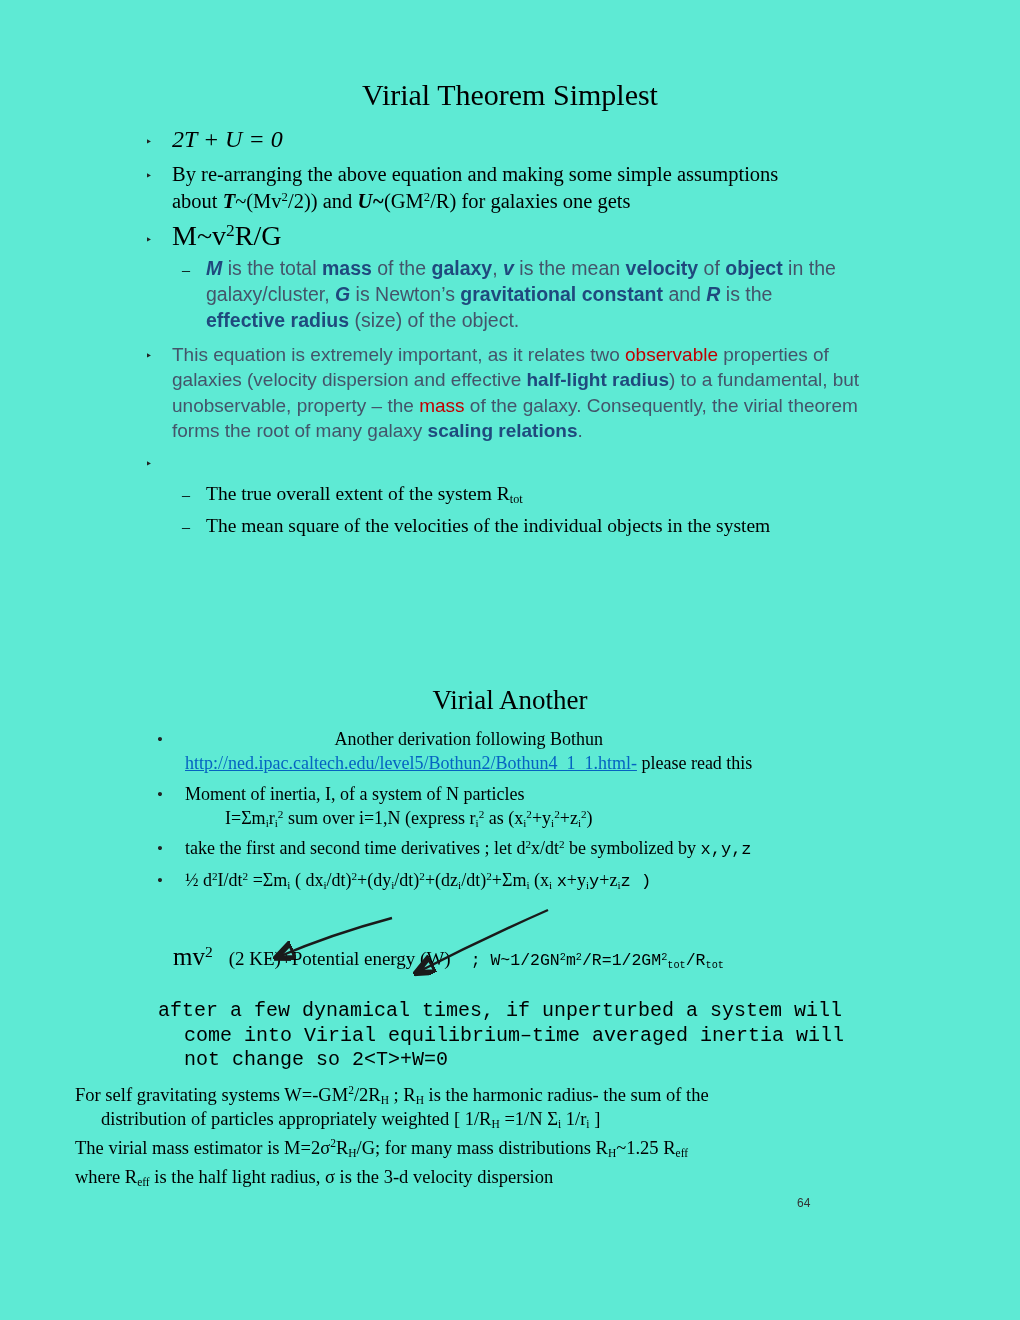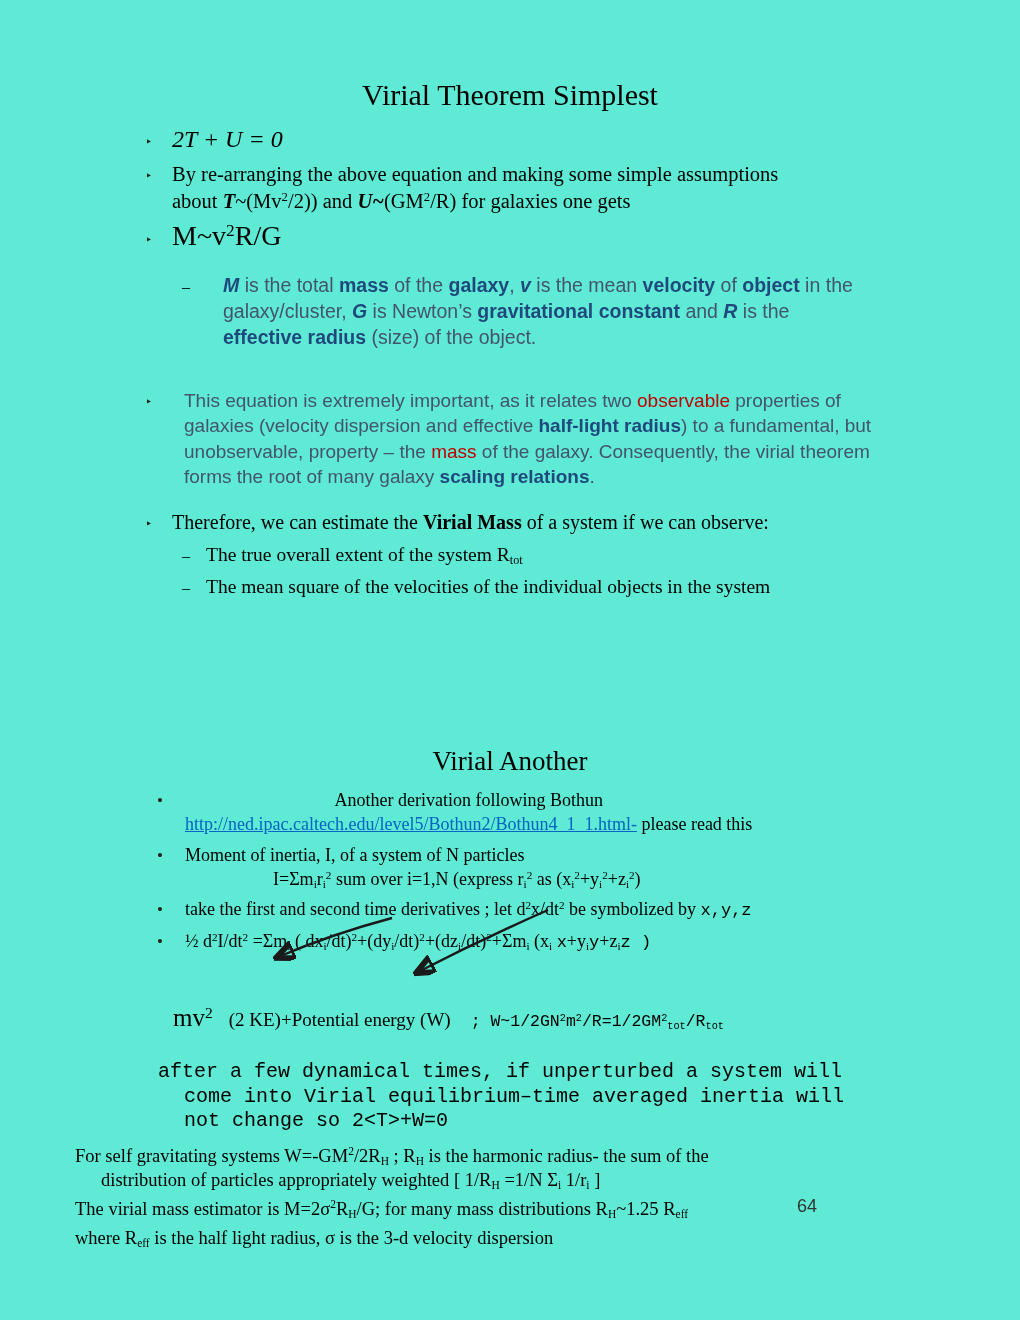--- a/index.html
+++ b/index.html
@@ -15,63 +15,63 @@
 
   .s1-title{font-size:30px;font-weight:400;text-align:center;margin:0;padding-top:78px;}
   .s1-b1{margin-top:14px;}
   .s1-b1 .txt{font-size:24px;font-style:italic;}
   .s1-b2{margin-top:8px;}
   .s1-b2 .txt{font-size:20.5px;line-height:1.3;max-width:645px;margin:0;}
   .s1-b3{margin-top:6px;}
   .s1-b3 .txt{font-size:28px;}
   .s1-b3sub{margin-top:4px;padding-left:182px;}
   .s1-b3sub .txt{font-family:"Liberation Sans",sans-serif;font-size:19.5px;line-height:1.33;
-                 color:#44546a;max-width:648px;margin:17px;}
+                 color:#44546a;max-width:648px;margin:0;}
   .s1-b4{margin-top:8px;}
   .s1-b4 .txt{font-family:"Liberation Sans",sans-serif;font-size:19px;line-height:1.33;
-              color:#44546a;max-width:700px;margin:12px;}
+              color:#44546a;max-width:700px;margin:0;}
   .s1-b5{margin-top:10px;}
   .s1-b5 .txt{font-size:20px;margin:0;}
   .s1-sub{margin-top:10px;padding-left:182px;}
   .s1-sub .txt{font-size:19.5px;}
 
   .seg-b{font-weight:700;}
   .seg-bi{font-weight:700;font-style:italic;}
   .sans-ctx .seg-b,.sans-ctx .seg-bi{color:#1f497d;}
   .red{color:#c00000;}
   .bb{font-weight:700;color:#1f497d;}
   .mono{font-family:"Liberation Mono",monospace;}
   .link{color:#0563c1;text-decoration:underline;cursor:pointer;}
 
   .s2-title{font-size:27px;font-weight:400;text-align:center;margin:148px 0 0 0;}
   .s2 .row{padding-left:157px;}
   .s2 .blt{width:28px;font-size:17px;}
   .s2 .txt{font-size:18px;line-height:1.3;margin:0;max-width:690px;text-align:center;}
   .s2-b1{margin-top:12px;}
   .s2-b2{margin-top:8px;}
-  .s2-b2sub{margin-top:2px;padding-left:225px;font-size:18px;margin-left:48px;}
+  .s2-b2sub{margin-top:2px;padding-left:225px;font-size:18px;}
   .s2-b3{margin-top:8px;}
   .s2-b4{margin-top:8px;}
   .s2-b3 .mono,.s2-b4 .mono{font-size:17px;}
 
   .eq-row{margin-top:50px;padding-left:173px;display:flex;align-items:baseline;}
   .eq-mv{font-size:25px;}
   .eq-mid{font-size:19px;margin-left:16px;}
   .eq-mono{font-family:"Liberation Mono",monospace;font-size:16.5px;margin-left:20px;}
 
   .mono-para{margin-top:28px;padding-left:158px;font-family:"Liberation Mono",monospace;
              font-size:20px;line-height:1.22;}
   .mono-para .cont{padding-left:26px;}
 
   .bottom{padding-left:75px;font-size:18.5px;line-height:1.3;}
   .bp1{margin-top:10px;}
   .bp{margin-top:5px;}
   .p-cont{padding-left:26px;}
 
-  .page-num{position:absolute;left:797px;top:1196px;font-size:18px;
+  .page-num{position:absolute;left:797px;top:1196px;font-size:12px;
             font-family:"Liberation Sans",sans-serif;color:#333;}
 
   .arrows{position:absolute;left:0;top:0;width:1020px;height:1320px;pointer-events:none;}
   .arrows path{stroke:#1a1a1a;stroke-width:2.4;fill:none;}
 </style>
 </head>
 <body>
 
 <div class="page">
 
@@ -98,21 +98,20 @@
       <p class="txt"><span class="seg-bi">M</span><span> is the total </span><span class="seg-b">mass</span><span> of the </span><span class="seg-b">galaxy</span><span>, </span><span class="seg-bi">v</span><span> is the mean </span><span class="seg-b">velocity</span><span> of </span><span class="seg-b">object</span><span> in the galaxy/cluster, </span><span class="seg-bi">G</span><span> is Newton’s </span><span class="seg-b">gravitational constant</span><span> and </span><span class="seg-bi">R</span><span> is the </span><span class="seg-b">effective radius</span><span> (size) of the object.</span></p>
     </div>
 
     <div class="row s1-b4">
       <span class="blt">‣</span>
       <p class="txt"><span>This equation is extremely important, as it relates two </span><span class="red">observable</span><span> properties of galaxies (velocity dispersion and effective </span><span class="bb">half-light radius</span><span>) to a fundamental, but unobservable, property – the </span><span class="red">mass</span><span> of the galaxy. Consequently, the virial theorem forms the root of many galaxy </span><span class="bb">scaling relations</span><span>.</span></p>
     </div>
 
     <div class="row s1-b5">
       <span class="blt">‣</span>
-      <p class="txt"><span>Therefore, we can estimate the </span><span class="seg-b">Virial Mass</span><span> of a system if we can observe:</span></p>
     </div>
 
     <div class="row s1-sub">
       <span class="dash">–</span>
       <span class="txt">The true overall extent of the system R<sub>tot</sub></span>
     </div>
     <div class="row s1-sub">
       <span class="dash">–</span>
       <span class="txt">The mean square of the velocities of the individual objects in the system</span>
     </div>

